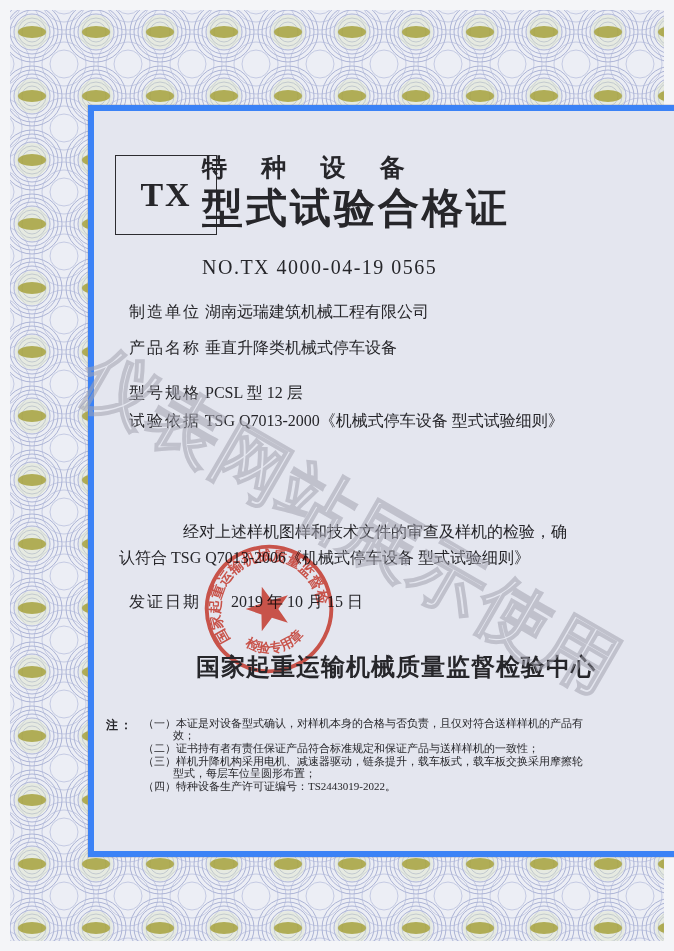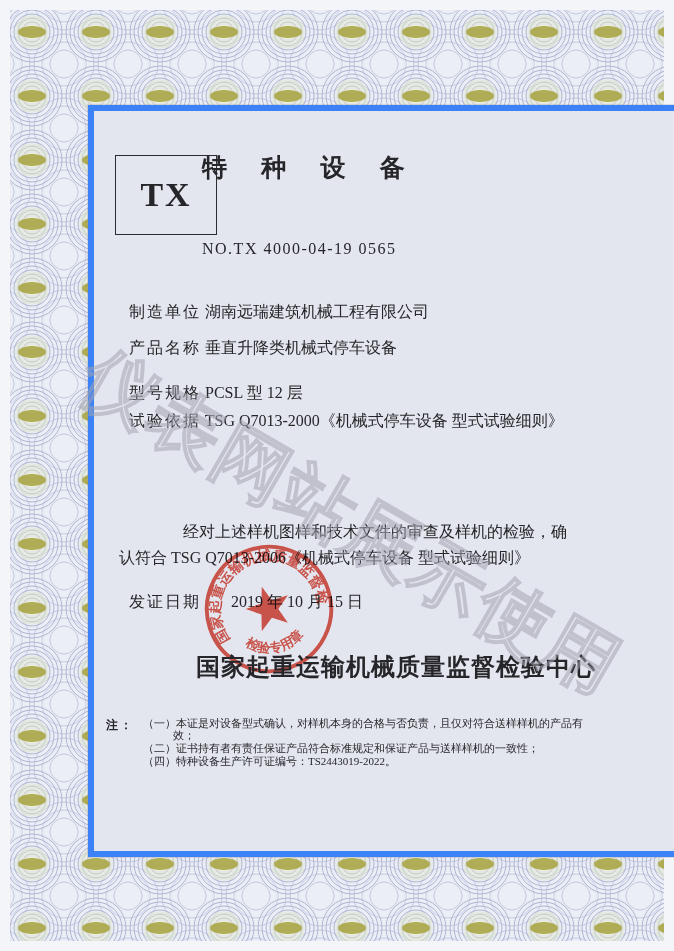--- a/index.html
+++ b/index.html
@@ -23,21 +23,21 @@
   }
   .tx-box{
     position:absolute;left:21px;top:44px;width:100px;height:78px;
     border:1.5px solid #2c2c30;
     display:flex;align-items:center;justify-content:center;
     font-size:34px;font-weight:bold;letter-spacing:2px;
   }
   .hdr{position:absolute;left:108px;width:364px;text-align:left;}
   .title-small{top:40px;font-size:25px;letter-spacing:14px;font-weight:600;}
   .title-main{top:70px;font-size:41px;font-weight:bold;letter-spacing:3px;}
-  .cert-no{top:129px;font-size:16px;letter-spacing:1.5px;}
+  .cert-no{top:145px;font-size:20px;letter-spacing:1.5px;}
   .field{position:absolute;left:35px;font-size:16px;white-space:nowrap;}
   .field .lbl{display:inline-block;width:72px;letter-spacing:2px;}
   .field .val{margin-left:0px;}
   .conclusion{
     position:absolute;left:25px;top:408px;width:462px;
     font-size:16px;line-height:26px;text-indent:4em;
   }
   .issue-date{position:absolute;left:35px;top:481px;font-size:16px;}
   .issue-date .lbl{display:inline-block;width:72px;letter-spacing:2px;}
   .issue-date .val{margin-left:26px;}
@@ -95,20 +95,21 @@
     <rect x="10" y="10" width="654" height="931" fill="url(#guil)"></rect>
   </svg>
 
   <div class="panel">
 
     <div class="tx-box">
       <span>TX</span>
     </div>
 
     <div class="hdr title-small" style="position:absolute;">特 种 设 备</div>
+    <div class="hdr title-main" style="position:absolute;">型式试验合格证</div>
     <div class="hdr cert-no" style="position:absolute;">NO.TX 4000-04-19 0565</div>
 
     <div class="field" style="top:227px;">
       <span class="lbl">产品名称</span>
       <span class="val">垂直升降类机械式停车设备</span>
     </div>
     <div class="field" style="top:191px;">
       <span class="lbl">制造单位</span>
       <span class="val">湖南远瑞建筑机械工程有限公司</span>
     </div>
@@ -140,20 +141,21 @@
         <textPath href="#sealBanner" startOffset="2">检验专用章</textPath>
       </text>
     </svg>
 
     <div class="authority">国家起重运输机械质量监督检验中心</div>
 
     <div class="notes-label">注：</div>
     <div class="notes">
       <div class="note-item"><span>（一）</span><span>本证是对设备型式确认，对样机本身的合格与否负责，且仅对符合送样样机的产品有效；</span></div>
       <div class="note-item"><span>（二）</span><span>证书持有者有责任保证产品符合标准规定和保证产品与送样样机的一致性；</span></div>
+      <div class="note-item"><span>（三）</span><span>样机升降机构采用电机、减速器驱动，链条提升，载车板式，载车板交换采用摩擦轮型式，每层车位呈圆形布置；</span></div>
       <div class="note-item"><span>（四）</span><span>特种设备生产许可证编号：TS2443019-2022。</span></div>
     </div>
   </div>
 
   <svg class="watermark" width="674" height="951" aria-hidden="true">
     <text x="75" y="392" transform="rotate(30 75 392)" font-size="74" font-weight="bold" letter-spacing="2" fill="none" stroke="#a3a3b0" stroke-width="1.6" opacity="0.55" font-family="'Liberation Serif','DejaVu Serif',serif">仪表网站展示使用</text>
   </svg>
 
 </div>
 

